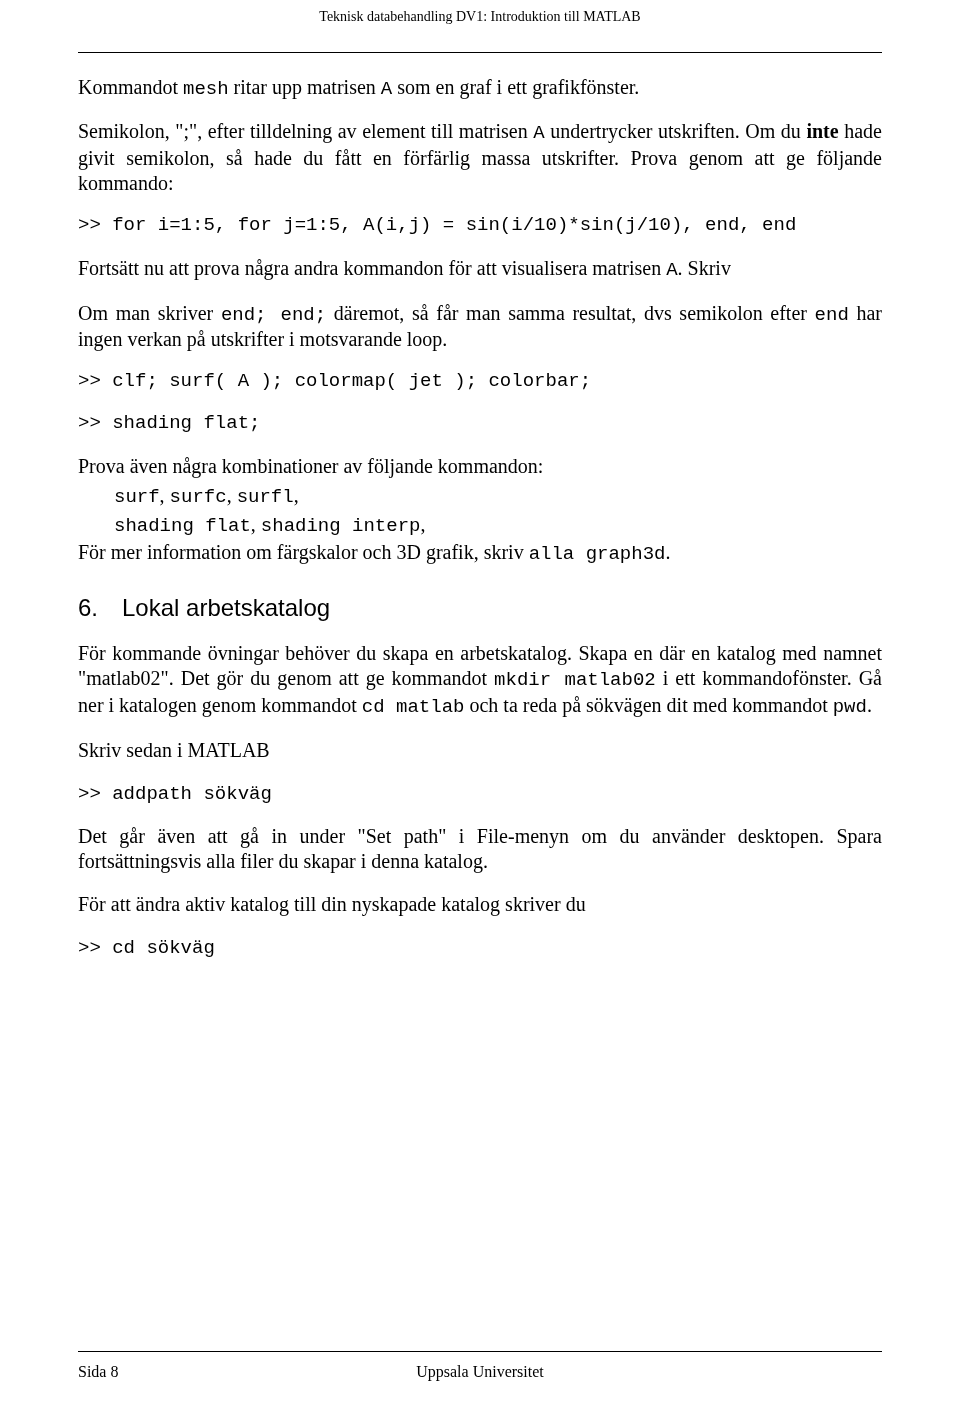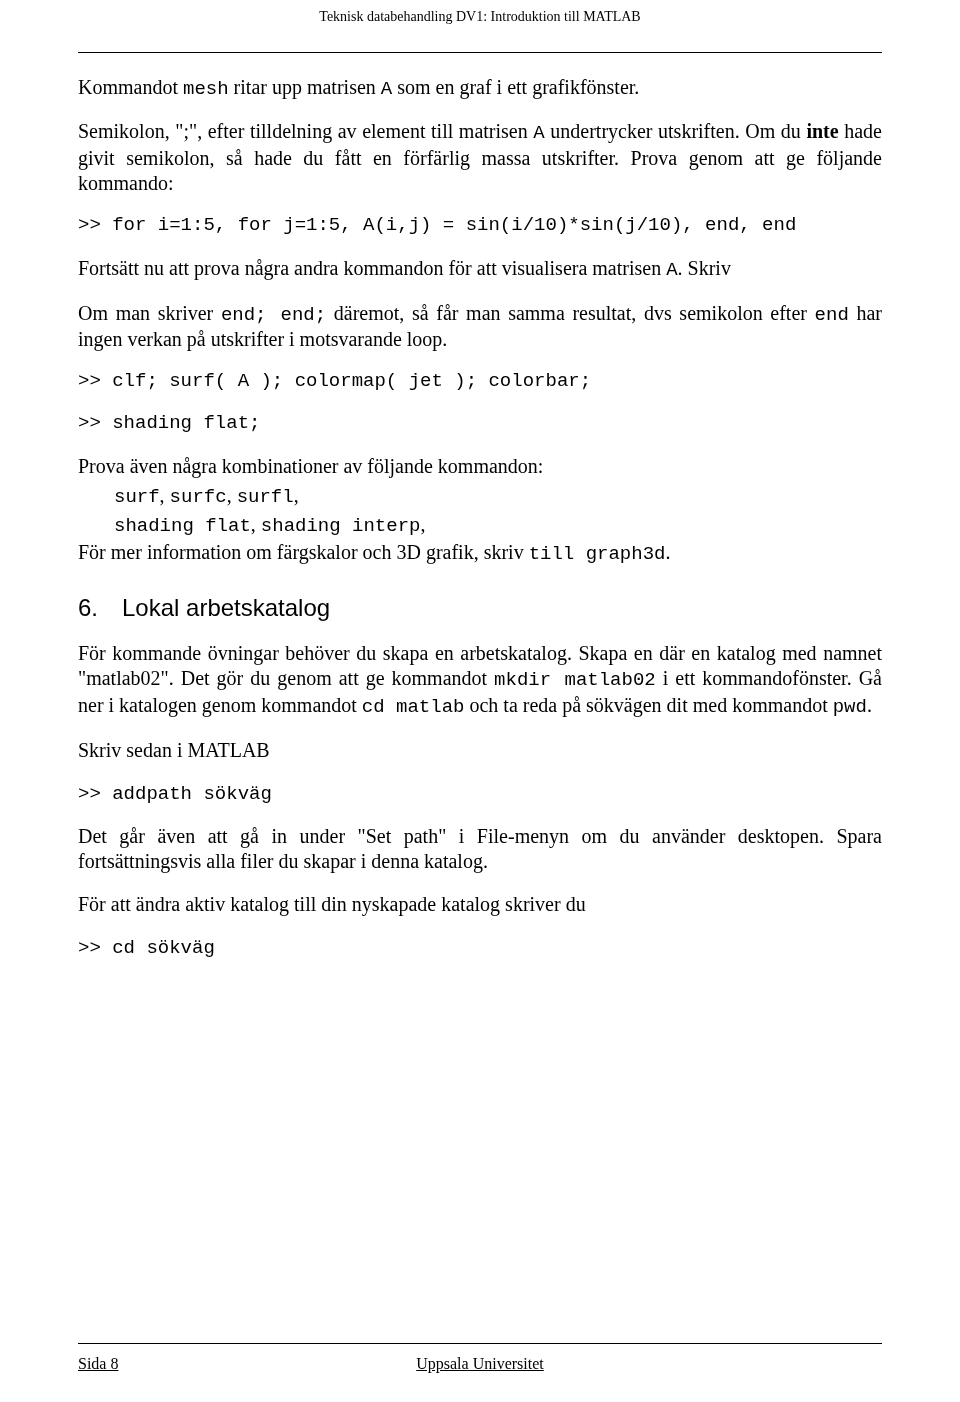--- a/index.html
+++ b/index.html
@@ -8,21 +8,21 @@
       background: #fff;
       font-family: "Times New Roman", Times, serif;
       color: #000;
       font-size: 20px;
       line-height: 1.25;
     }
     .page {
       width: 960px;
       min-height: 1402px;
       box-sizing: border-box;
-      padding: 8px 78px 28px 78px;
+      padding: 8px 78px 20px 78px;
       position: relative;
       display: flex;
       flex-direction: column;
     }
     .running-header {
       font-size: 14px;
       text-align: center;
       margin-bottom: 26px;
     }
     hr.top-rule, hr.bottom-rule {
@@ -66,21 +66,20 @@
     }
     .section-num {
       display: inline-block;
       width: 44px;
     }
     .footer {
       display: flex;
       justify-content: space-between;
       font-size: 16px;
       margin-top: 10px;
-      text-decoration: underline;
     }
     .footer .center {
       text-align: center;
       flex: 1 1 auto;
     }
     .footer .left, .footer .right {
       width: 120px;
     }
     .footer .right { text-align: right; }
   </style>
@@ -121,21 +120,21 @@
       <span>Prova även några kombinationer av följande kommandon:</span>
     </div>
     <div class="indent-list">
       <code>surf</code>, <code>surfc</code>, <code>surfl</code>,
     </div>
     <div class="indent-list">
       <code>shading flat</code>, <code>shading interp</code>,
     </div>
 
     <div class="para-block" style="text-align:left;">
-      <span>För mer information om färgskalor och 3D grafik, skriv </span><code>till graph3d</code><span>.</span>
+      <span>För mer information om färgskalor och 3D grafik, skriv </span><code>alla graph3d</code><span>.</span>
     </div>
 
     <h2 class="section-heading">
       <span class="section-num">6.</span><span>Lokal arbetskatalog</span>
     </h2>
 
     <div class="para-block">
       <span>För kommande övningar behöver du skapa en arbetskatalog. Skapa en där en katalog med namnet "matlab02". Det gör du genom att ge kommandot </span><code>mkdir matlab02</code><span> i ett kommandofönster. Gå ner i katalogen genom kommandot </span><code>cd matlab</code><span> och ta reda på sökvägen dit med kommandot </span><code>pwd</code><span>.</span>
     </div>
 

